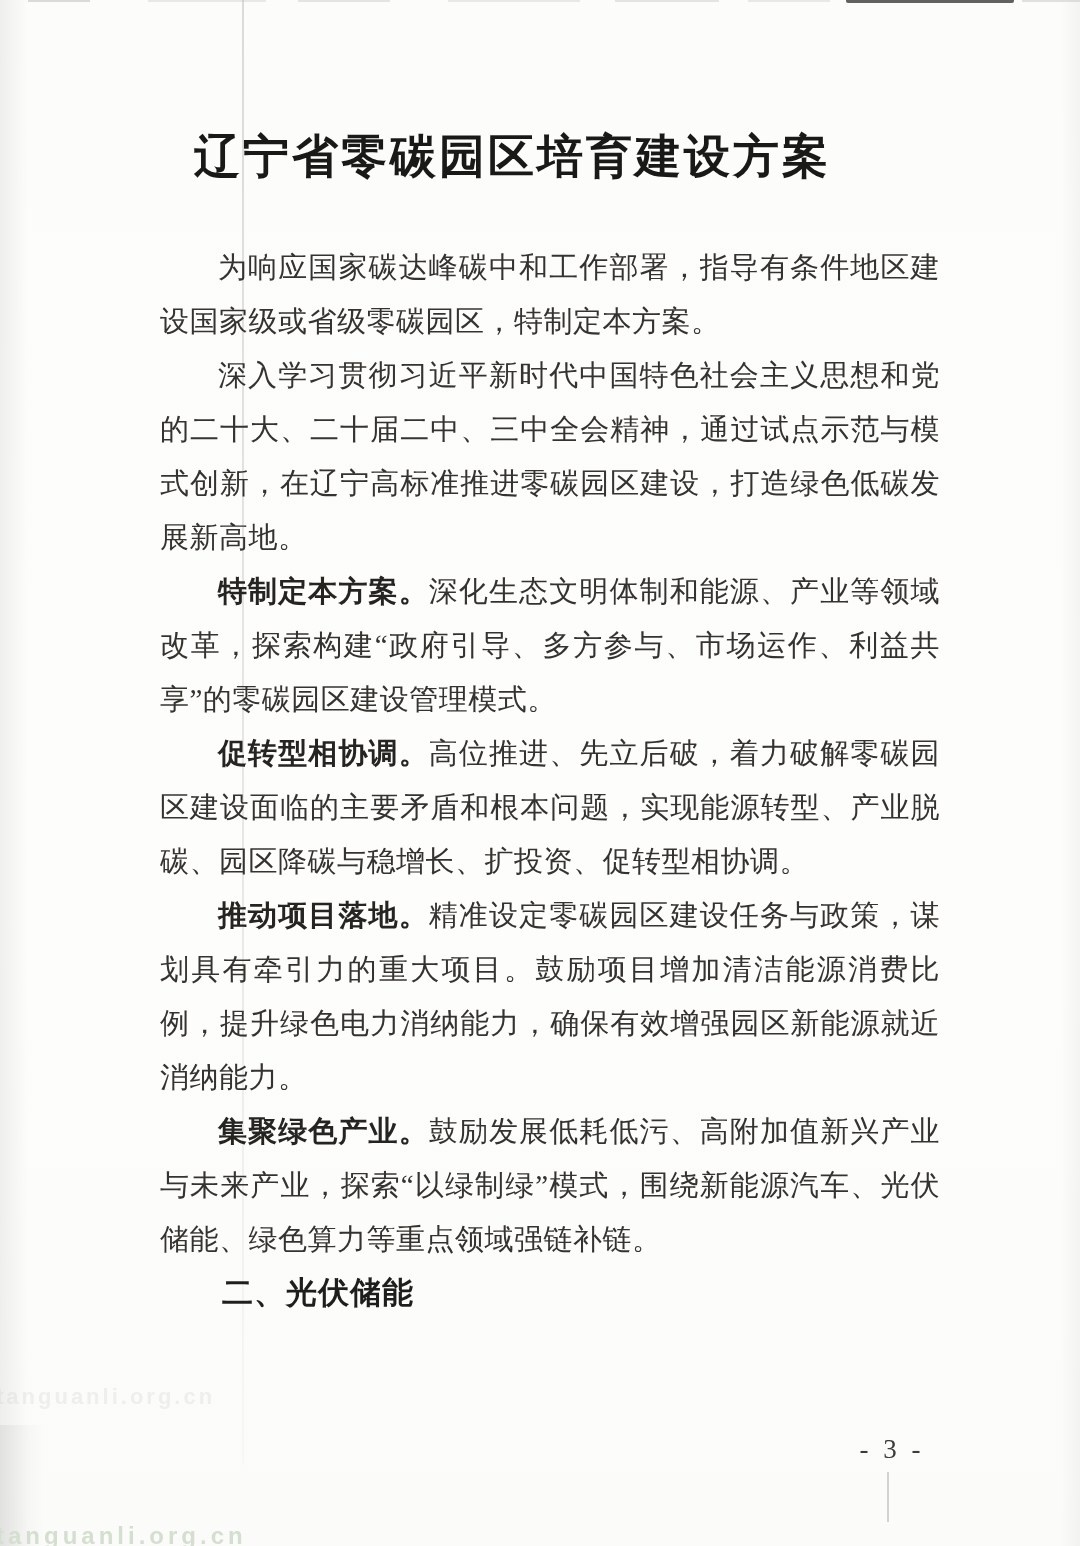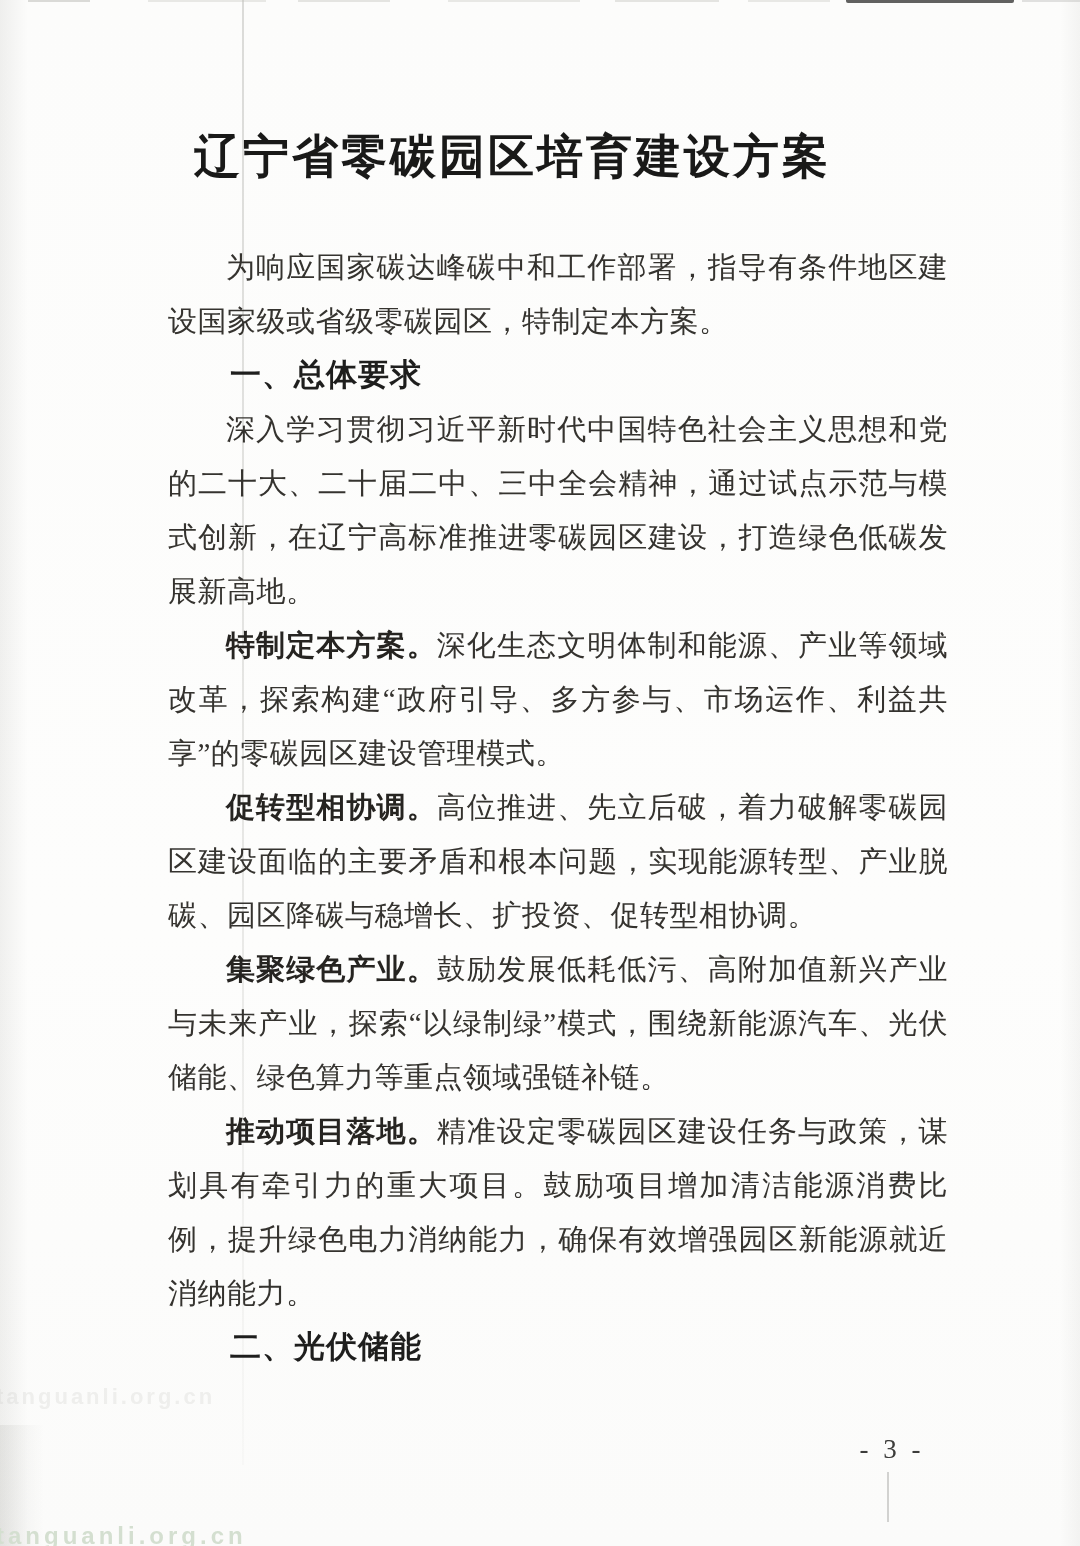--- a/index.html
+++ b/index.html
@@ -63,21 +63,20 @@
     font-size: 46px;
     font-weight: bold;
     letter-spacing: 3px;
     color: #191918;
     font-family: "Liberation Serif", "DejaVu Serif", serif;
   }
   .content {
     position: absolute;
     left: 160px; top: 240px; width: 780px;
     color: #35332f;
-    margin-left: 8px;
   }
   .content p {
     margin: 0;
     font-size: 29px;
     line-height: 54px;
     text-align: justify;
     text-indent: 2em;
     letter-spacing: 0.5px;
   }
   .content p .lead {
@@ -143,31 +142,30 @@
   <div class="top-dash td7"></div>
 
   <div class="watermark watermark-side">tanguanli.org.cn</div>
 
   <h1 class="title">辽宁省零碳园区培育建设方案</h1>
 
   <div class="content">
 
     <p><span>为响应国家碳达峰碳中和工作部署，指导有条件地区建设国家级或省级零碳园区，特制定本方案。</span></p>
 
-    <h2 class="sec-heading">一、总体要求</h2>
 
     <p><span>深入学习贯彻习近平新时代中国特色社会主义思想和党的二十大、二十届二中、三中全会精神，通过试点示范与模式创新，在辽宁高标准推进零碳园区建设，打造绿色低碳发展新高地。</span></p>
 
     <p><b class="lead">特制定本方案。</b><span>深化生态文明体制和能源、产业等领域改革，探索构建“政府引导、多方参与、市场运作、利益共享”的零碳园区建设管理模式。</span></p>
 
     <p><b class="lead">促转型相协调。</b><span>高位推进、先立后破，着力破解零碳园区建设面临的主要矛盾和根本问题，实现能源转型、产业脱碳、园区降碳与稳增长、扩投资、促转型相协调。</span></p>
 
+    <p><b class="lead">推动项目落地。</b><span>精准设定零碳园区建设任务与政策，谋划具有牵引力的重大项目。鼓励项目增加清洁能源消费比例，提升绿色电力消纳能力，确保有效增强园区新能源就近消纳能力。</span></p>
+
     <p><b class="lead">集聚绿色产业。</b><span>鼓励发展低耗低污、高附加值新兴产业与未来产业，探索“以绿制绿”模式，围绕新能源汽车、光伏储能、绿色算力等重点领域强链补链。</span></p>
-
-    <p><b class="lead">推动项目落地。</b><span>精准设定零碳园区建设任务与政策，谋划具有牵引力的重大项目。鼓励项目增加清洁能源消费比例，提升绿色电力消纳能力，确保有效增强园区新能源就近消纳能力。</span></p>
 
     <h2 class="sec-heading">二、光伏储能</h2>
 
 
   </div>
 
   <div class="page-number">- 3 -</div>
 
   <div class="watermark watermark-bottom">tanguanli.org.cn</div>
 

